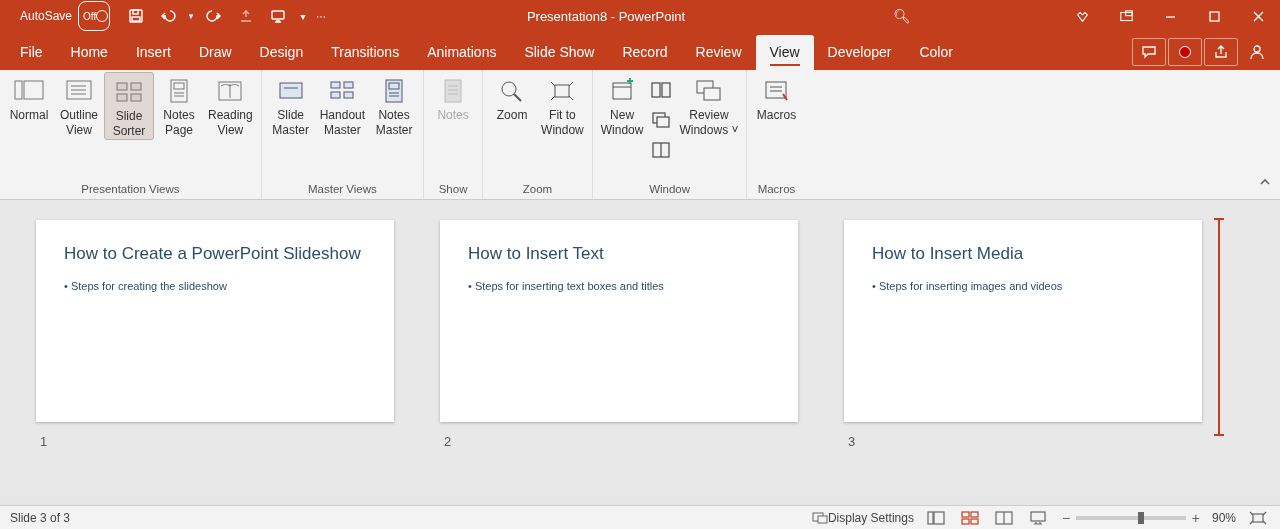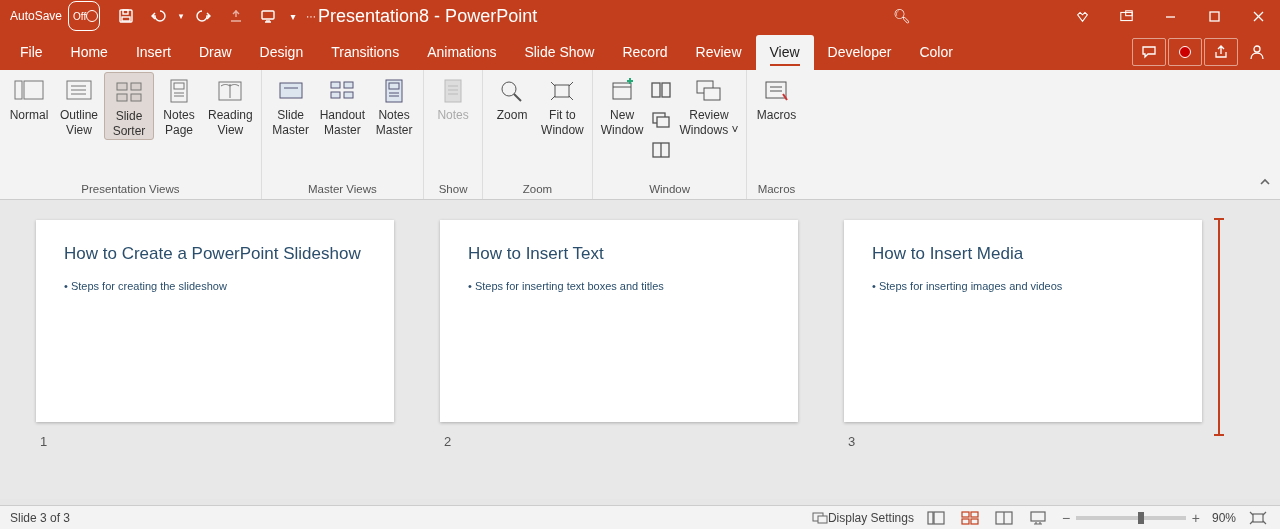--- a/index.html
+++ b/index.html
@@ -1,27 +1,27 @@
 <!DOCTYPE html>
 <html><head>
 <meta charset="utf-8">
 <style>
   * { box-sizing: border-box; margin: 0; padding: 0; font-family: "Segoe UI", sans-serif; }
   body { width: 1280px; height: 529px; background: #e6e6e6; overflow: hidden; display: flex; flex-direction: column; }
   
   
   .titlebar { background: #c33e1c; height: 32px; display: flex; align-items: center; color: #fff; font-size: 12px; }
-  .tb-left { display: flex; align-items: center; gap: 4px; padding-left: 10px; }
+  .tb-left { display: flex; align-items: center; gap: 4px; padding-left: 20px; }
   .autosave { display: flex; align-items: center; gap: 6px; margin-right: 8px; }
   .autosave .switch { width: 32px; height: 30px; border: 1px solid #fff; border-radius: 8px; position: relative; display:flex; align-items:center; }
   .autosave .switch::after { content:""; width:10px; height:10px; background:#c33e1c; border:1px solid #fff; border-radius:50%; position:absolute; right:1px; }
   .autosave .off { font-size:10px; position:absolute; left:4px; color:#fff; }
   .tb-icon { width:28px; height:28px; display:flex; align-items:center; justify-content:center; color:#fff; font-size:15px; }
   .tb-icon svg { width:16px; height:16px; stroke:#fff; fill:none; stroke-width:1.4; }
-  .tb-center { flex:1; text-align:left; font-size:18px; }
+  .tb-center { flex:1; text-align:center; font-size:13px; }
   .tb-right { display:flex; align-items:center; }
   .tb-search { width:36px; text-align:center; font-size:14px; margin-right: 140px;}
   .tb-winbtn { width:44px; height:32px; display:flex; align-items:center; justify-content:center; }
   .tb-winbtn svg { width:13px; height:13px; stroke:#fff; stroke-width:1.3; fill:none; }
   
   
   .tabsrow { background:#c33e1c; height:38px; display:flex; align-items:flex-end; padding:0 6px; color:#fff; font-size:14px; }
   .rtab { padding:9px 14px 10px; cursor:default; }
   .rtab.sel { background:#f3f3f3; color:#222; border-radius:3px 3px 0 0; position:relative; }
   .rtab.sel::after { content:""; position:absolute; bottom:4px; left:14px; right:14px; height:2px; background:#c33e1c; }

